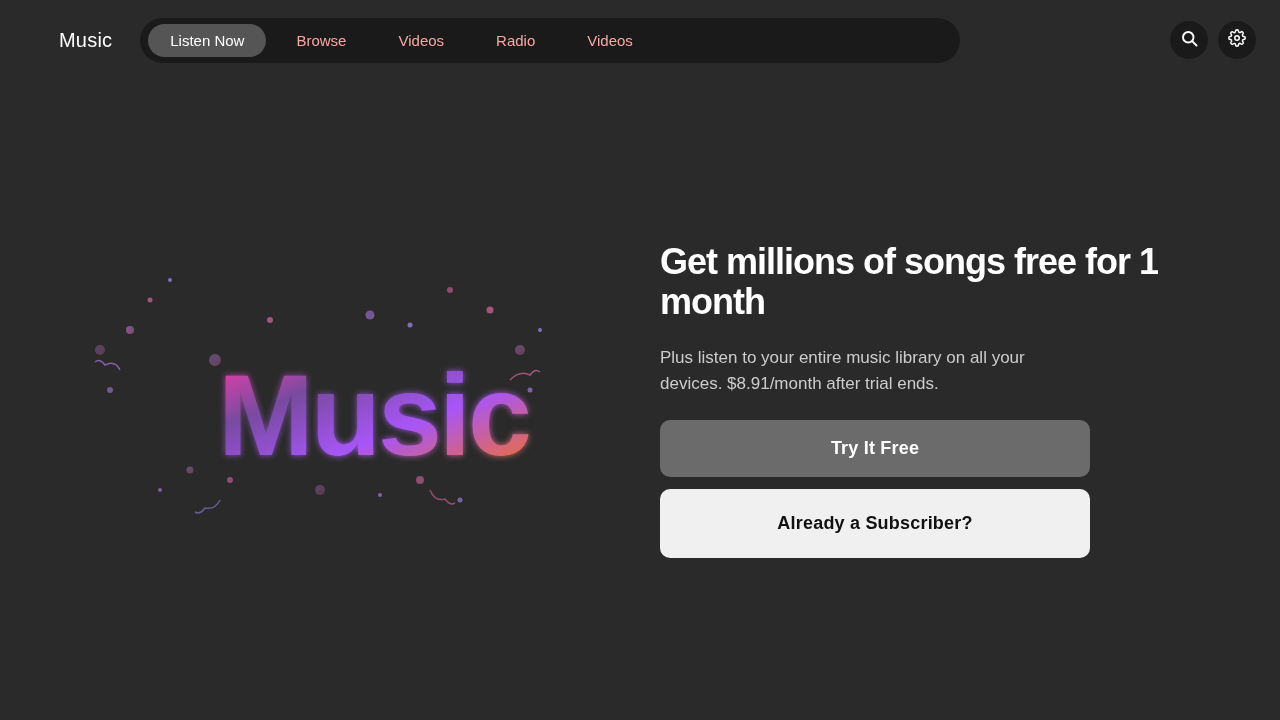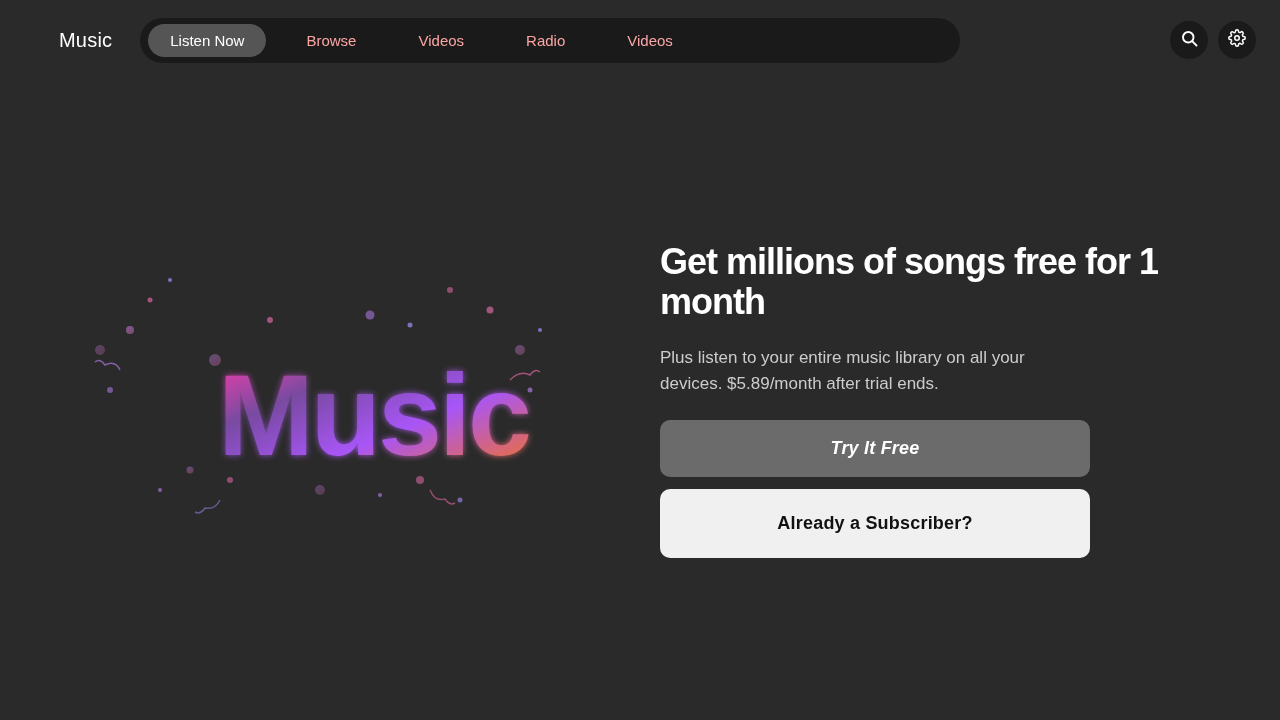--- a/index.html
+++ b/index.html
@@ -41,21 +41,21 @@
       color: white;
       letter-spacing: 0.2px;
     }
 
     .nav-pill {
       display: flex;
       align-items: center;
       background-color: #1a1a1a;
       border-radius: 30px;
       padding: 6px 8px;
-      gap: 18px;
+      gap: 8px;
       flex: 1;
       max-width: 820px;
     }
 
     .nav-item {
       padding: 8px 22px;
       border-radius: 22px;
       font-size: 15px;
       font-weight: 500;
       color: #fca5a5;
@@ -152,21 +152,20 @@
       padding: 18px 36px;
       background: #6b6b6b;
       border: none;
       border-radius: 10px;
       color: white;
       font-size: 18px;
       font-weight: 600;
       cursor: pointer;
       text-align: center;
       letter-spacing: 0.2px;
-      font-style: italic;
     }
 
     .btn-subscriber {
       width: 100%;
       padding: 24px 24px;
       background: #f0f0f0;
       border: none;
       border-radius: 10px;
       color: #111;
       font-size: 18px;
@@ -280,21 +279,21 @@
         <circle cx="160" cy="230" r="3" fill="#f472b6" opacity="0.5"></circle>
         <circle cx="250" cy="240" r="5" fill="url(#splatterGrad)" opacity="0.4"></circle>
         <circle cx="310" cy="245" r="2" fill="#c084fc" opacity="0.6"></circle>
       </svg>
 
     </div>
   </div>
 
   <div class="right-panel">
     <h1 class="promo-title">Get millions of songs free for 1 month</h1>
-    <p class="promo-subtitle">Plus listen to your entire music library on all your devices. $5.89/month after trial ends.</p>
+    <p class="promo-subtitle">Plus listen to your entire music library on all your devices. $8.91/month after trial ends.</p>
 
     <div class="cta-buttons">
       <button class="btn-try-free">Try It Free</button>
       <button class="btn-subscriber">Already a Subscriber?</button>
     </div>
   </div>
 
 </main>
 
 </body></html>

